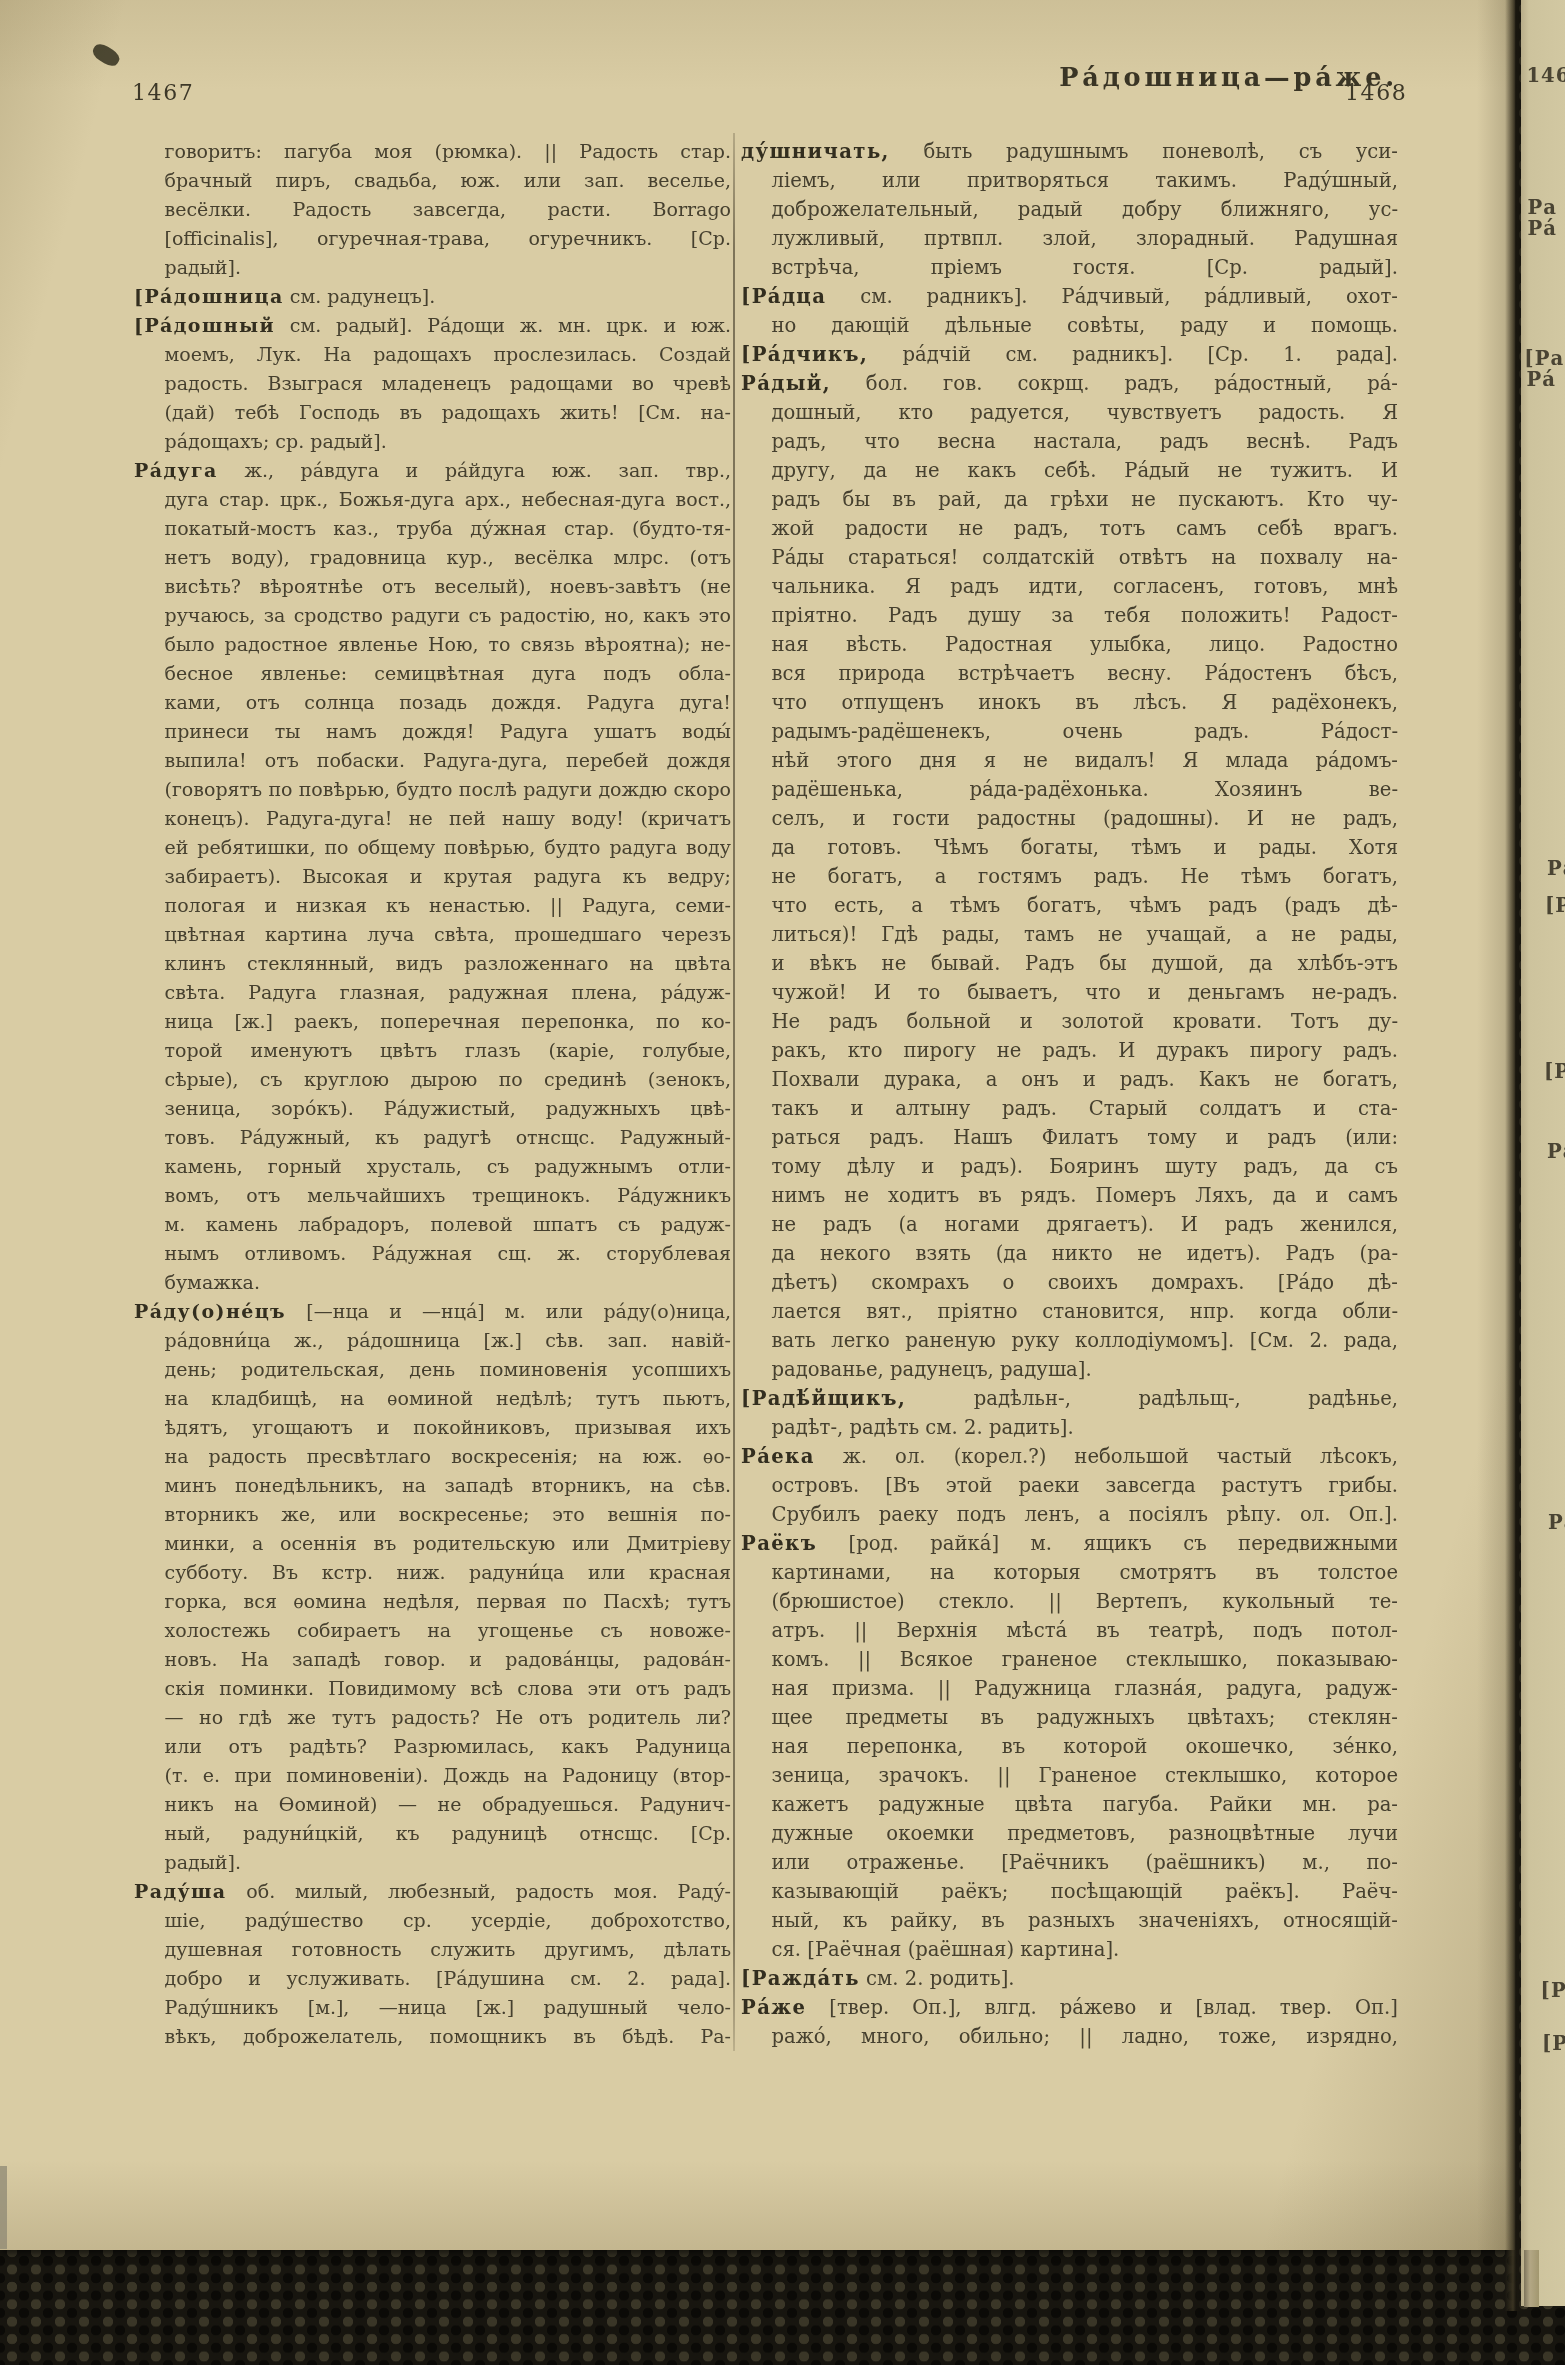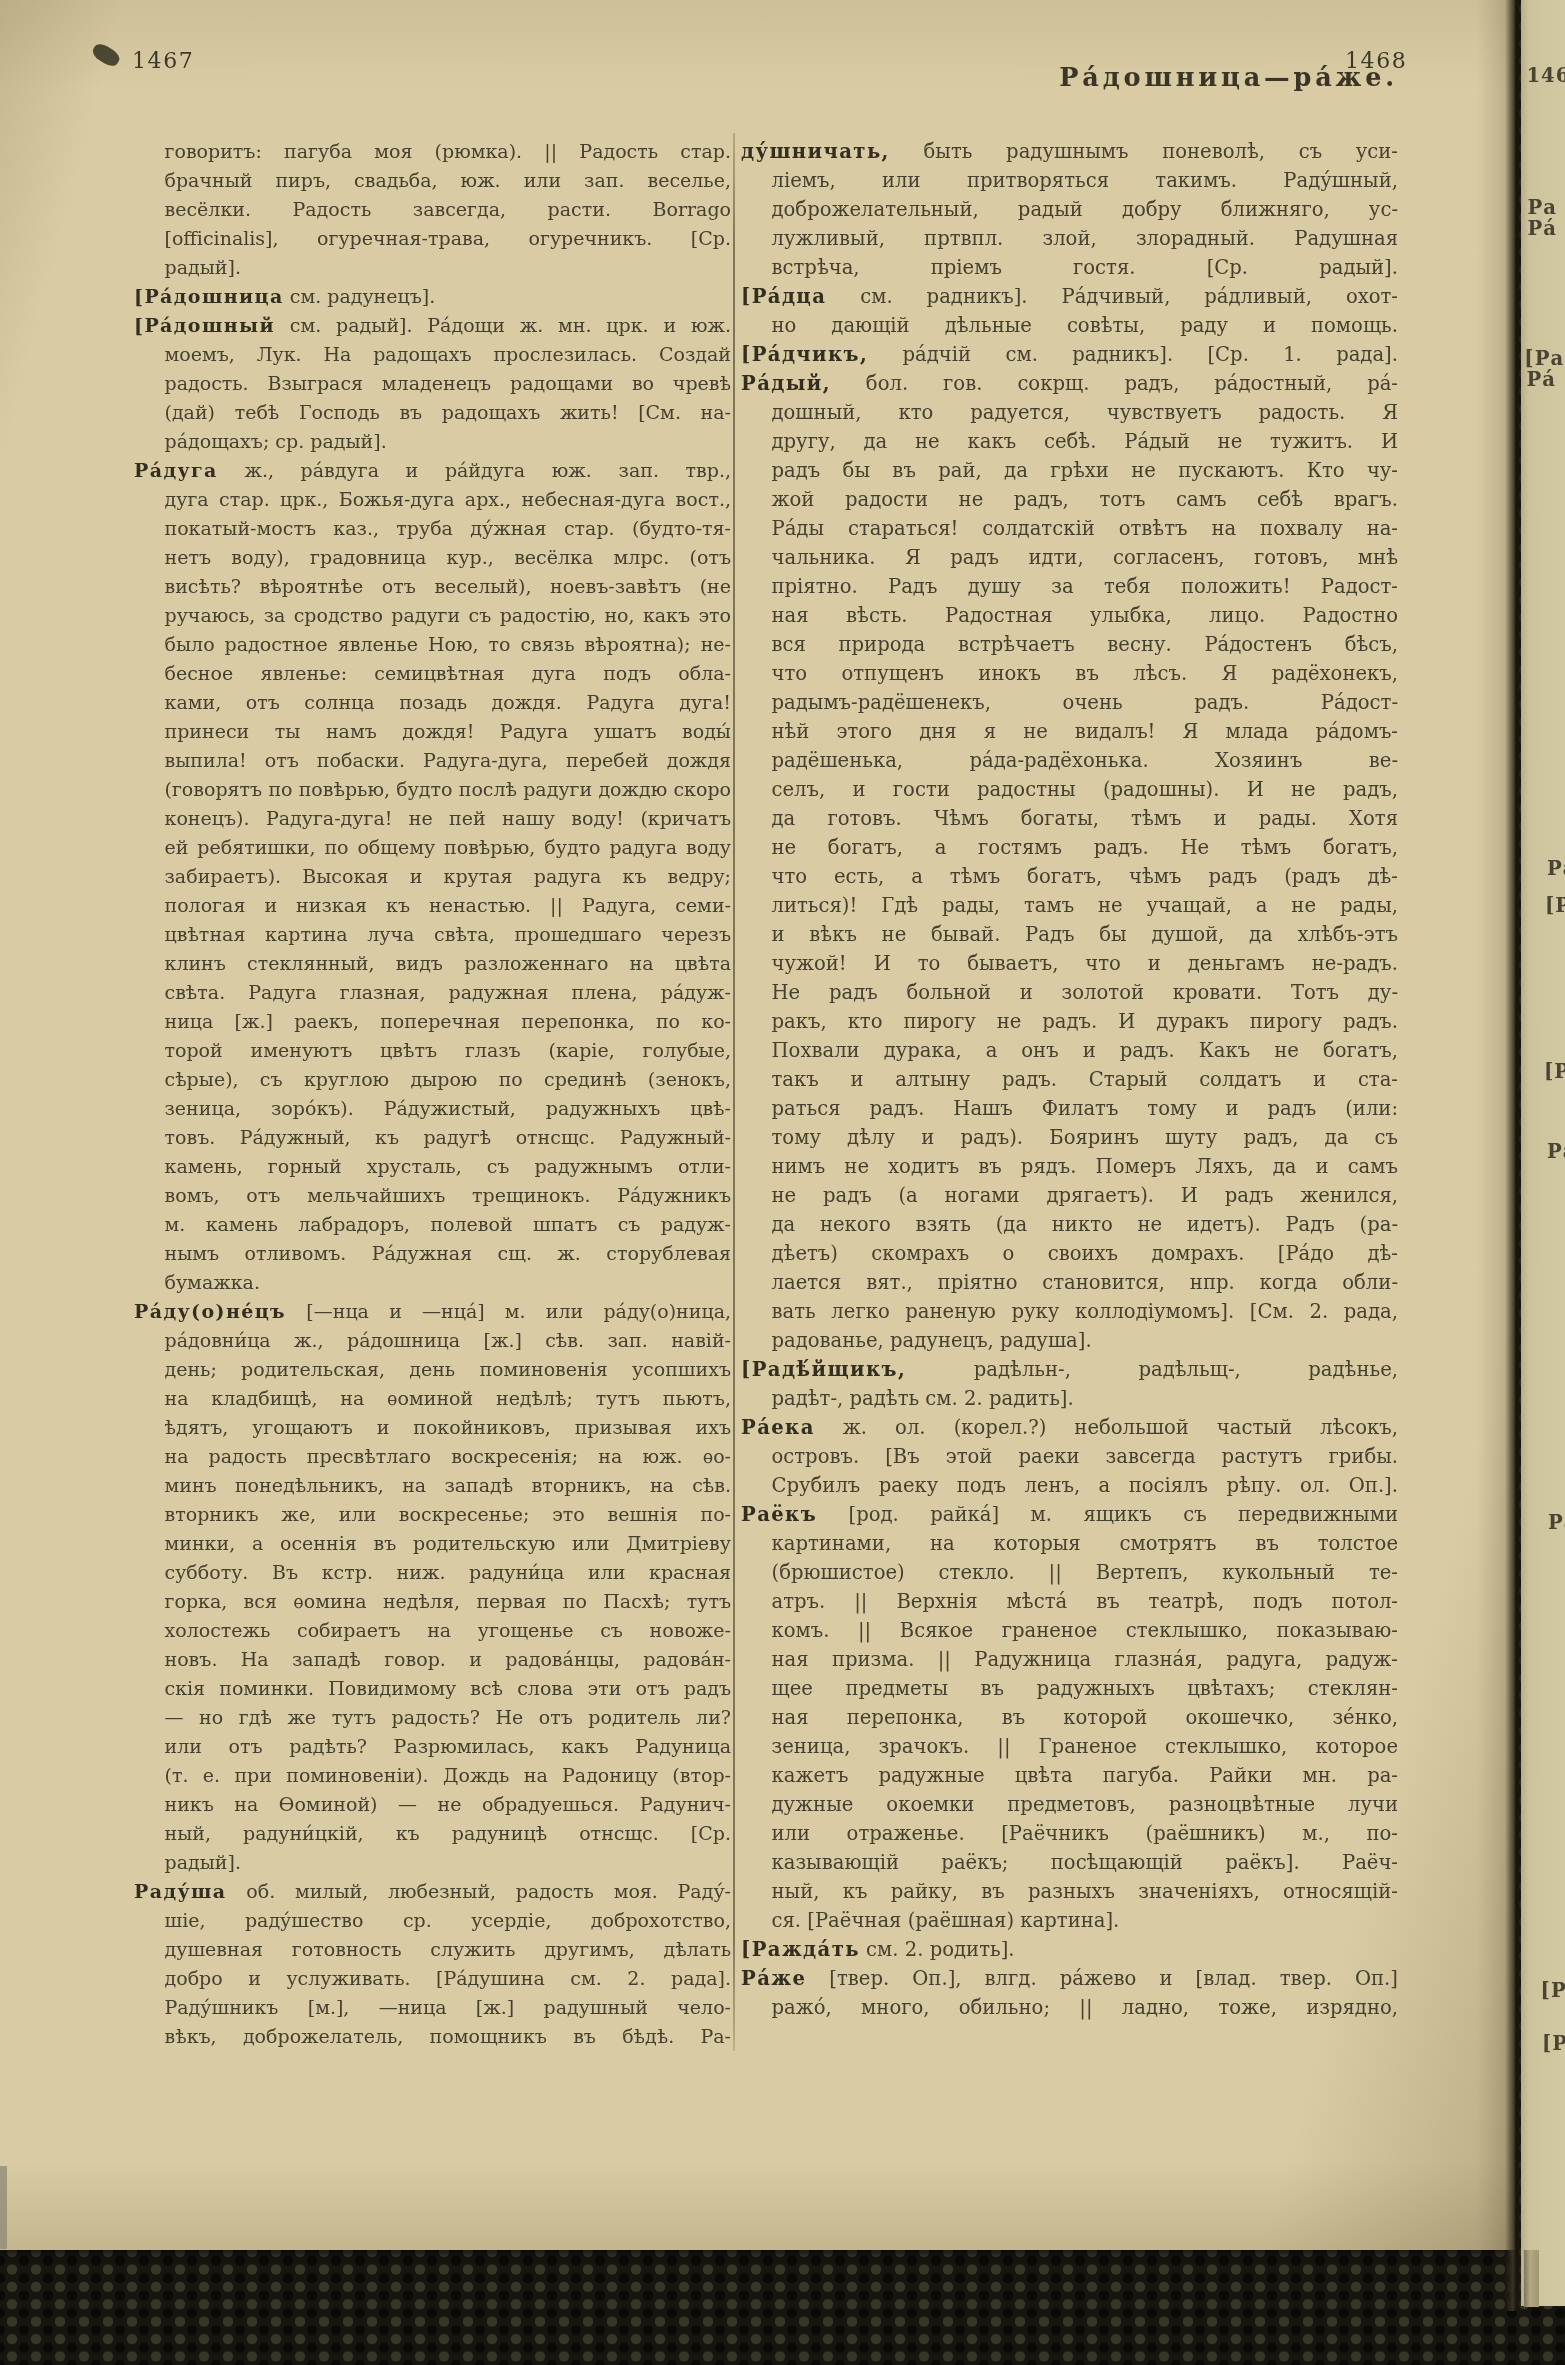--- a/index.html
+++ b/index.html
@@ -14,21 +14,21 @@
   
   .page{position:absolute;left:0;top:0;width:1515px;height:2250px;
     background:
       linear-gradient(105deg, rgba(140,125,85,.28) 0%, rgba(0,0,0,0) 6%, rgba(0,0,0,0) 88%, rgba(110,96,60,.30) 100%),
       linear-gradient(180deg, rgba(150,135,95,.18) 0%, rgba(0,0,0,0) 4%, rgba(0,0,0,0) 96%, rgba(120,105,70,.22) 100%),
       #d9cca4;
     box-shadow:0 4.4px 7.6px rgba(0,0,0,.65);
     color:#45402f;}
   .page::after{content:"";position:absolute;top:0;right:0;width:38px;height:100%;
     background:linear-gradient(90deg, rgba(0,0,0,0), rgba(86,76,50,.30));}
-  .header-num{position:absolute;top:48px;font-size:22px;letter-spacing:1.6px;color:#3d3828;}
+  .header-num{position:absolute;top:80px;font-size:22px;letter-spacing:1.6px;color:#3d3828;}
   #num-left{left:132px;}
   #num-right{left:1345px;}
   .running-title{position:absolute;left:134px;width:1264px;top:62px;text-align:right;
     font-size:25.6px;font-weight:700;letter-spacing:3.8px;color:#3a3525;}
   .divider{position:absolute;left:733px;top:133px;width:1.6px;height:1918px;
     background:linear-gradient(180deg, rgba(70,62,42,.25), rgba(70,62,42,.62) 6%, rgba(70,62,42,.62) 94%, rgba(70,62,42,.2));}
   .column{position:absolute;top:137px;}
   #col-left{left:134px;width:597px;}
   #col-right{left:741px;width:657px;}
   .line{height:29px;line-height:29px;font-size:19px;text-align:justify;
@@ -136,20 +136,21 @@
         <div class="line"><span class="hw">ду́шничать,</span> быть радушнымъ поневолѣ, съ уси-</div>
         <div class="line ind">ліемъ, или притворяться такимъ. Раду́шный,</div>
         <div class="line ind">доброжелательный, радый добру ближняго, ус-</div>
         <div class="line ind">лужливый, пртвпл. злой, злорадный. Радушная</div>
         <div class="line ind">встрѣча, пріемъ гостя. [Ср. радый].</div>
         <div class="line"><span class="hw">[Ра́дца</span> см. радникъ]. Ра́дчивый, ра́дливый, охот-</div>
         <div class="line ind">но дающій дѣльные совѣты, раду и помощь.</div>
         <div class="line"><span class="hw">[Ра́дчикъ,</span> ра́дчій см. радникъ]. [Ср. 1. рада].</div>
         <div class="line"><span class="hw">Ра́дый,</span> бол. гов. сокрщ. радъ, ра́достный, ра́-</div>
         <div class="line ind">дошный, кто радуется, чувствуетъ радость. Я</div>
+        <div class="line ind">радъ, что весна настала, радъ веснѣ. Радъ</div>
         <div class="line ind">другу, да не какъ себѣ. Ра́дый не тужитъ. И</div>
         <div class="line ind">радъ бы въ рай, да грѣхи не пускаютъ. Кто чу-</div>
         <div class="line ind">жой радости не радъ, тотъ самъ себѣ врагъ.</div>
         <div class="line ind">Ра́ды стараться! солдатскій отвѣтъ на похвалу на-</div>
         <div class="line ind">чальника. Я радъ идти, согласенъ, готовъ, мнѣ</div>
         <div class="line ind">пріятно. Радъ душу за тебя положить! Радост-</div>
         <div class="line ind">ная вѣсть. Радостная улыбка, лицо. Радостно</div>
         <div class="line ind">вся природа встрѣчаетъ весну. Ра́достенъ бѣсъ,</div>
         <div class="line ind">что отпущенъ инокъ въ лѣсъ. Я радёхонекъ,</div>
         <div class="line ind">радымъ-радёшенекъ, очень радъ. Ра́дост-</div>

